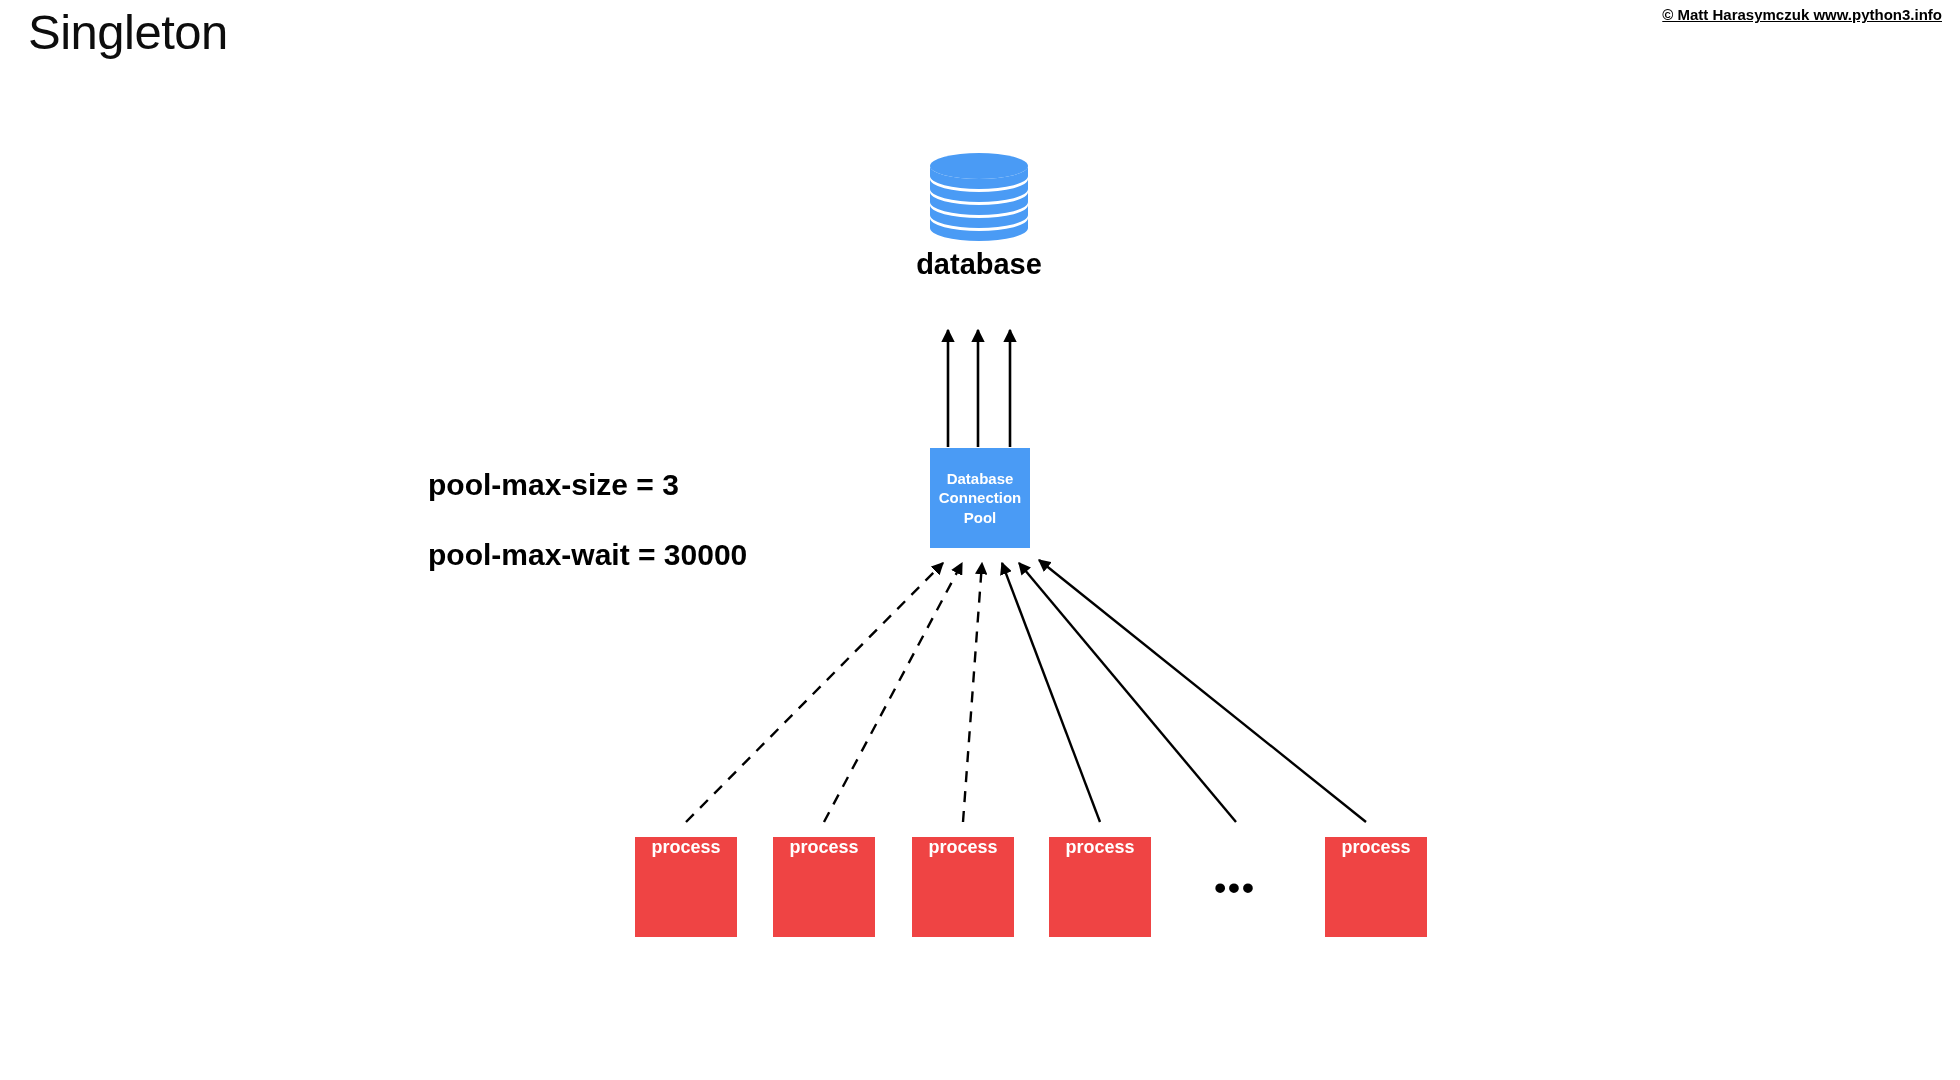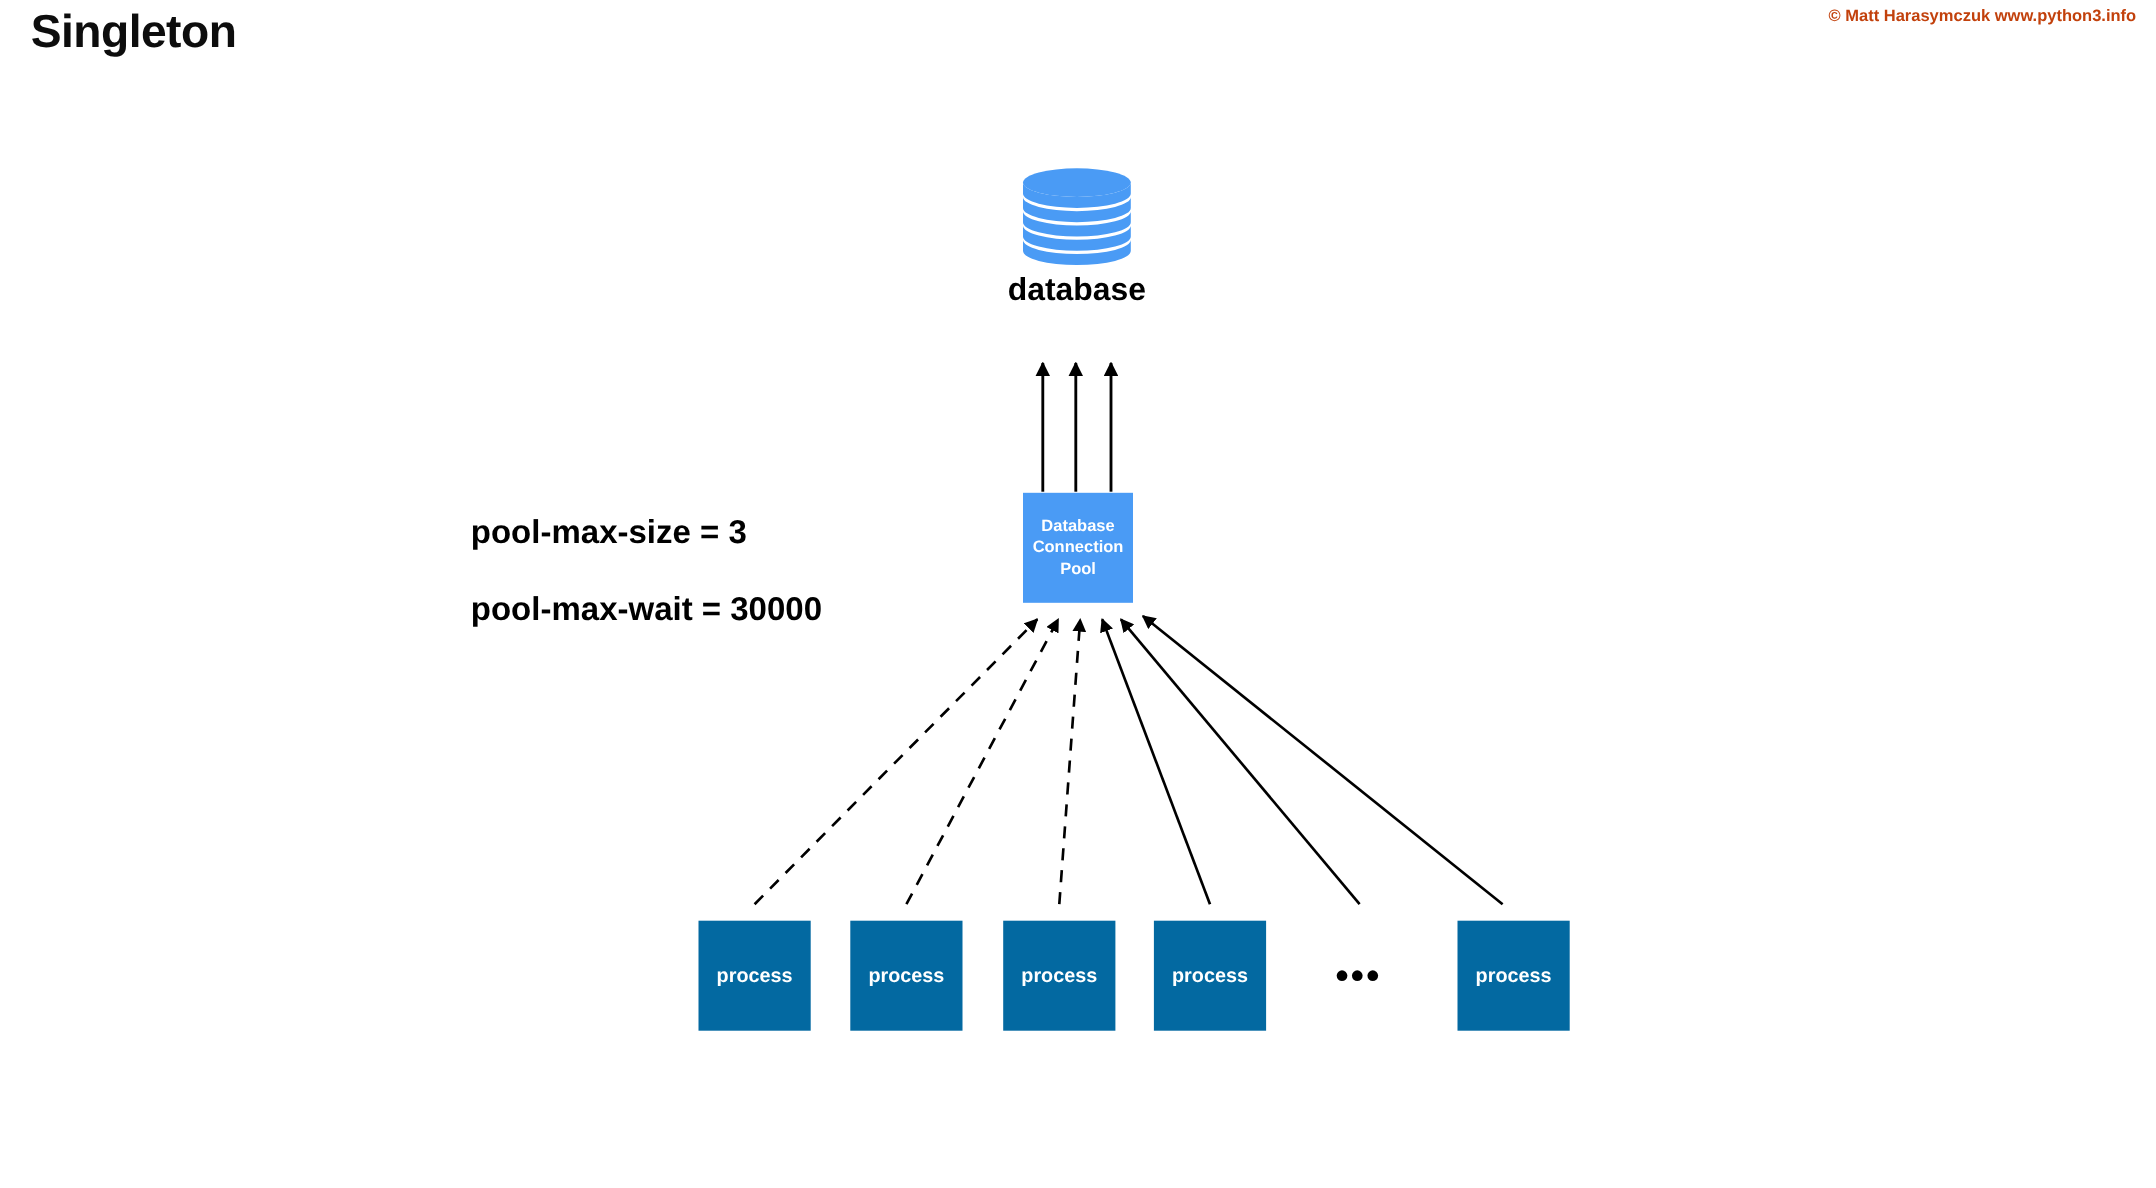--- a/index.html
+++ b/index.html
@@ -21,37 +21,38 @@
     inset: 0;
     width: 1960px;
     height: 1080px;
   }
 
   
   #page-title {
     position: absolute;
     left: 28px;
     top: 6px;
-    font-size: 42px;
-    font-weight: 700;
+    font-size: 49px;
+    font-weight: 400;
     letter-spacing: -0.5px;
     line-height: 1.1;
     color: #0d0d0d;
     white-space: nowrap;
     text-align: center;
   }
 
   #copyright {
     position: absolute;
     right: 18px;
     top: 6px;
     font-size: 15px;
     font-weight: 700;
-    color: #c2410c;
+    color: #000000;
     white-space: nowrap;
+    text-decoration: underline;
   }
 
   
   #connectors {
     position: absolute;
     left: 0;
     top: 0;
     width: 1960px;
     height: 1080px;
     pointer-events: none;
@@ -116,23 +117,22 @@
     white-space: nowrap;
   }
   #pool-config .config-line { display: block; margin-top: 31px; }
 
   
   .process-box {
     position: absolute;
     top: 837px;
     width: 102px;
     height: 100px;
-    background: #0369a1;
+    background: #ef4444;
     display: flex;
-    align-items: center;
     justify-content: center;
   }
   .process-box .process-label {
     color: #ffffff;
     font-size: 18px;
     font-weight: 700;
     text-align: center;
   }
 
   #process-ellipsis {

